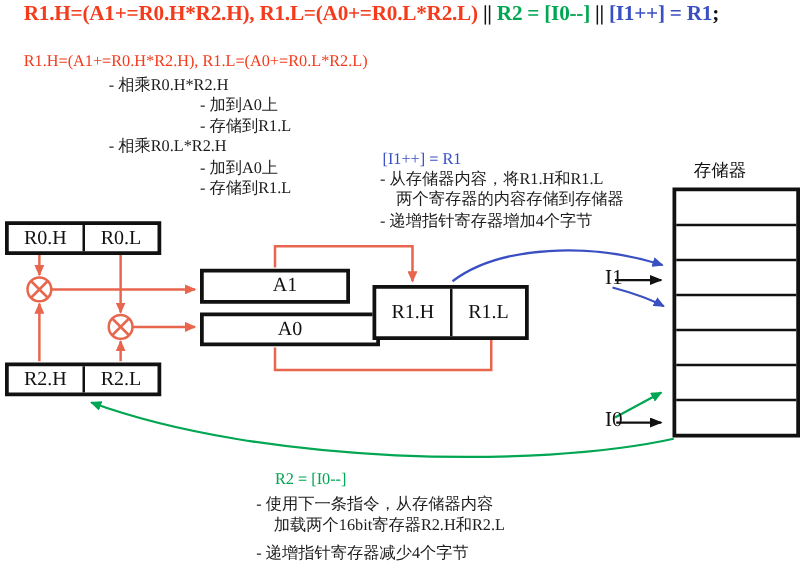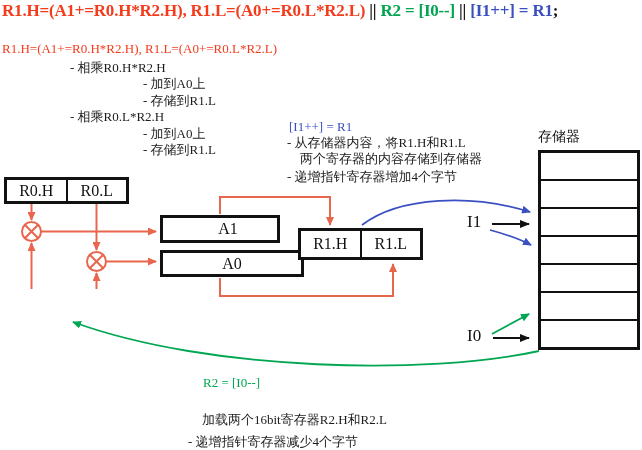--- a/index.html
+++ b/index.html
@@ -1,20 +1,20 @@
 <!DOCTYPE html>
 <html><head>
 <meta charset="utf-8">
 <style>
   html,body{margin:0;padding:0;background:#fff;}
   .canvas{
     position:relative;width:642px;height:450px;background:#ffffff;
     font-family:"Liberation Serif", serif;overflow:hidden;
   }
-  .abs{position:absolute;white-space:nowrap;}
+  .abs{position:absolute;white-space:nowrap;margin-left:17px;}
   .title{font-weight:bold;font-size:17px;letter-spacing:-0.2px;}
   .t-red{color:#f43b1c;}
   .t-green{color:#00a651;}
   .t-blue{color:#3a4fc1;}
   .t-black{color:#111111;}
   .sub-red{color:#f43b1c;font-size:13px;}
   .cjk{font-size:13px;color:#1c1c1c;}
   .head-blue{color:#3a4fc1;font-size:13px;}
   .head-green{color:#00a651;font-size:13px;}
   .reg-box{
@@ -58,20 +58,21 @@
   <div class="abs cjk" style="left:70px;top:108px;">- 相乘R0.L*R2.H</div>
   <div class="abs cjk" style="left:143px;top:125px;">- 加到A0上</div>
   <div class="abs cjk" style="left:143px;top:141px;">- 存储到R1.L</div>
 
   <div class="abs head-blue" style="left:289px;top:119px;">[I1++] = R1</div>
   <div class="abs cjk" style="left:287px;top:134px;">- 从存储器内容，将R1.H和R1.L</div>
   <div class="abs cjk" style="left:300px;top:150px;">两个寄存器的内容存储到存储器</div>
   <div class="abs cjk" style="left:287px;top:168px;">- 递增指针寄存器增加4个字节</div>
 
   <div class="abs head-green" style="left:203px;top:375px;">R2 = [I0--]</div>
+  <div class="abs cjk" style="left:188px;top:394px;">- 使用下一条指令，从存储器内容</div>
   <div class="abs cjk" style="left:202px;top:411px;">加载两个16bit寄存器R2.H和R2.L</div>
   <div class="abs cjk" style="left:188px;top:433px;text-align:right;">- 递增指针寄存器减少4个字节</div>
 
   <svg class="overlay" width="642" height="450" viewBox="0 0 642 450">
     <defs>
       <marker id="mR" markerUnits="userSpaceOnUse" markerWidth="9" markerHeight="8" refX="8" refY="4" orient="auto">
         <path d="M0 0 L9 4 L0 8 Z" fill="#e8664d"></path>
       </marker>
       <marker id="mB" markerUnits="userSpaceOnUse" markerWidth="9" markerHeight="8" refX="8" refY="4" orient="auto">
         <path d="M0 0 L9 4 L0 8 Z" fill="#3a4fc1"></path>
@@ -119,25 +120,29 @@
       <line x1="492" y1="334" x2="529" y2="314" marker-end="url(#mG)"></line>
       <path d="M539 351 C430 375 210 372 73 322" marker-end="url(#mG)"></path>
     </g>
   </svg>
 
   <div class="reg-box" style="left:4px;top:177px;width:125px;height:27px;">
     <div class="reg-cell">R0.H</div>
     <div class="reg-cell">R0.L</div>
   </div>
 
+  <div class="reg-box" style="left:4px;top:290px;width:125px;height:27px;">
+    <div class="reg-cell">R2.H</div>
+    <div class="reg-cell">R2.L</div>
+  </div>
 
   <div class="acc-box" style="left:160px;top:215px;width:120px;height:28px;padding-left:16px;">A1</div>
   <div class="acc-box" style="left:160px;top:250px;width:144px;height:27px;">A0</div>
 
-  <div class="reg-box" style="left:298px;top:228px;width:125px;height:32px;">
+  <div class="reg-box" style="left:298px;top:228px;width:125px;height:44px;">
     <div class="reg-cell">R1.H</div>
     <div class="reg-cell">R1.L</div>
   </div>
 
   <div class="abs mem-label">存储器</div>
   <div class="memory">
     <div class="mem-row"></div>
     <div class="mem-row"></div>
     <div class="mem-row"></div>
     <div class="mem-row"></div>

